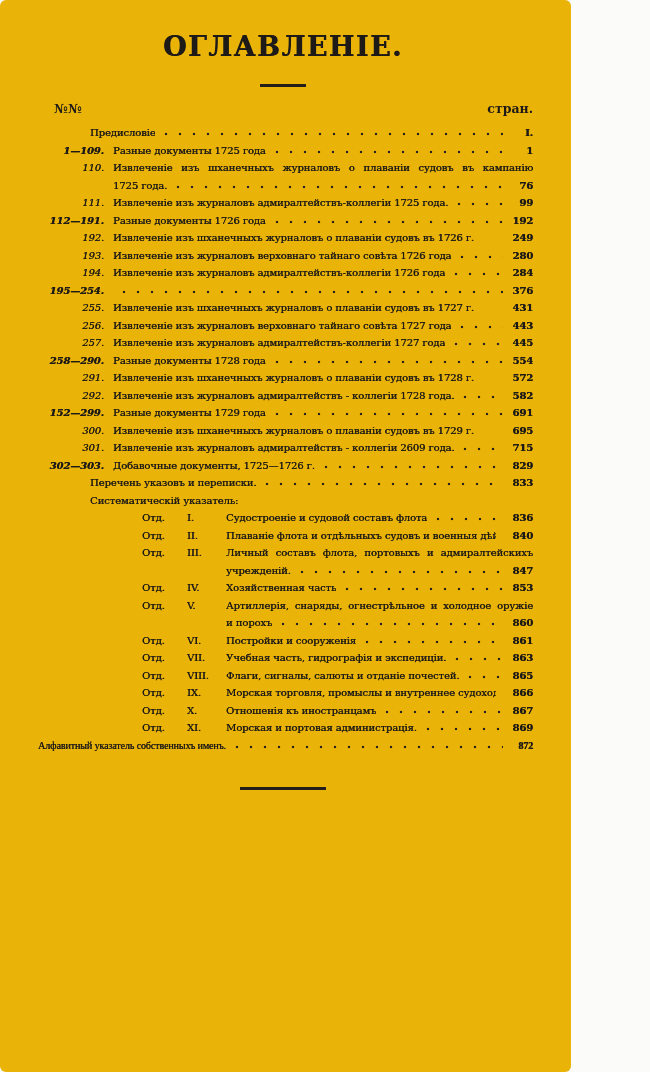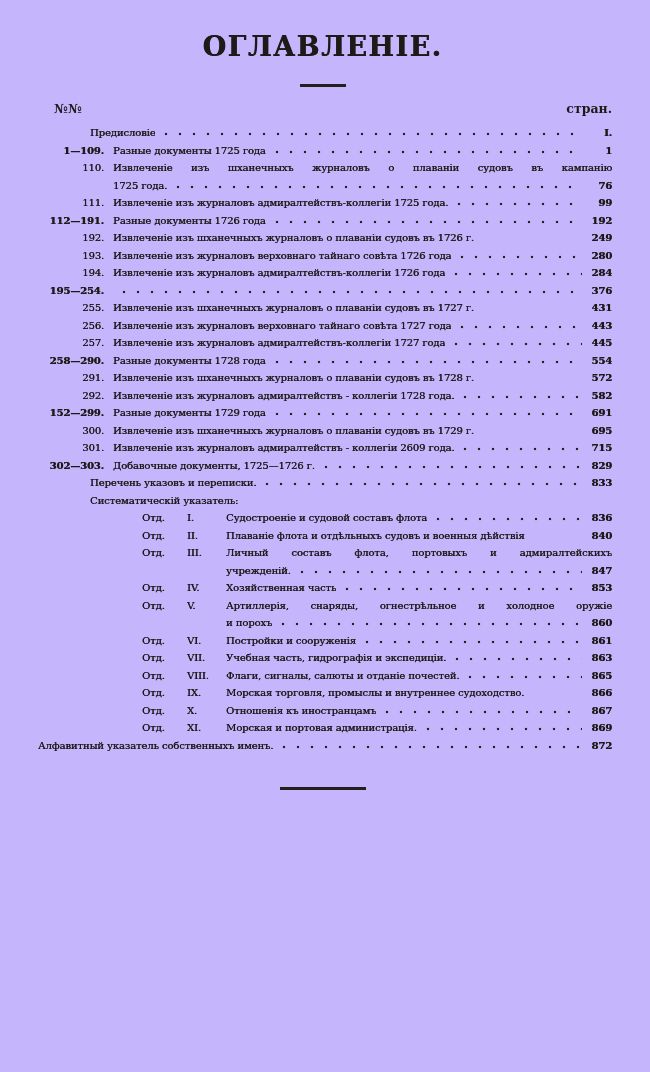--- a/index.html
+++ b/index.html
@@ -5,22 +5,23 @@
   html,body{margin:0;padding:0;}
   body{
     width:650px;height:1072px;
     background:#fbfbf9;
     font-family:"DejaVu Serif","Liberation Serif",serif;
     color:#1d1a17;
     overflow:hidden;
   }
   .page{
     position:relative;
-    width:650px;height:1072px;
-    background:#c4b5fd;
+    width:571px;height:1072px;
+    background:#eab308;
+    border-radius:6px;
   }
   .content{
     position:absolute;
     left:33px; right:38px; top:0;
   }
   .title{
     margin:0;
     padding-top:33px;
     text-align:center;
     font-size:27px;
@@ -53,20 +54,21 @@
     font-size:10px;
     letter-spacing:-0.1px;
     white-space:nowrap;
     text-shadow:0.35px 0 0 currentColor;
   }
   .num{
     flex:none;
     width:71px;
     margin-right:9px;
     text-align:right;
+    font-style:italic;
   }
   .num.b{font-weight:bold;}
   .otd{flex:none;width:45px;}
   .roman{flex:none;min-width:39px;}
   .text{flex-shrink:1;min-width:0;overflow:hidden;}
   .text.fill{flex:1 1 auto;text-align:justify;text-align-last:justify;}
   .leader{
     flex:1 1 auto;
     min-width:0;
     height:4px;
@@ -82,21 +84,21 @@
     flex:none;
     min-width:24px;
     text-align:right;
     font-weight:bold;
   }
   
   .i-plain{padding-left:57px;}
   .i-cont{padding-left:80px;}
   .i-otd{padding-left:109px;}
   .i-otd-cont{padding-left:193px;}
-  .i-flush{padding-left:5px;}
+  .i-flush{padding-left:5px;font-family:Liberation Serif, serif;}
   .end-rule{
     width:86px;height:2.5px;
     background:#241f1b;
     margin:33px auto 0 auto;
   }
 </style>
 </head>
 <body>
 
 <div class="page">

